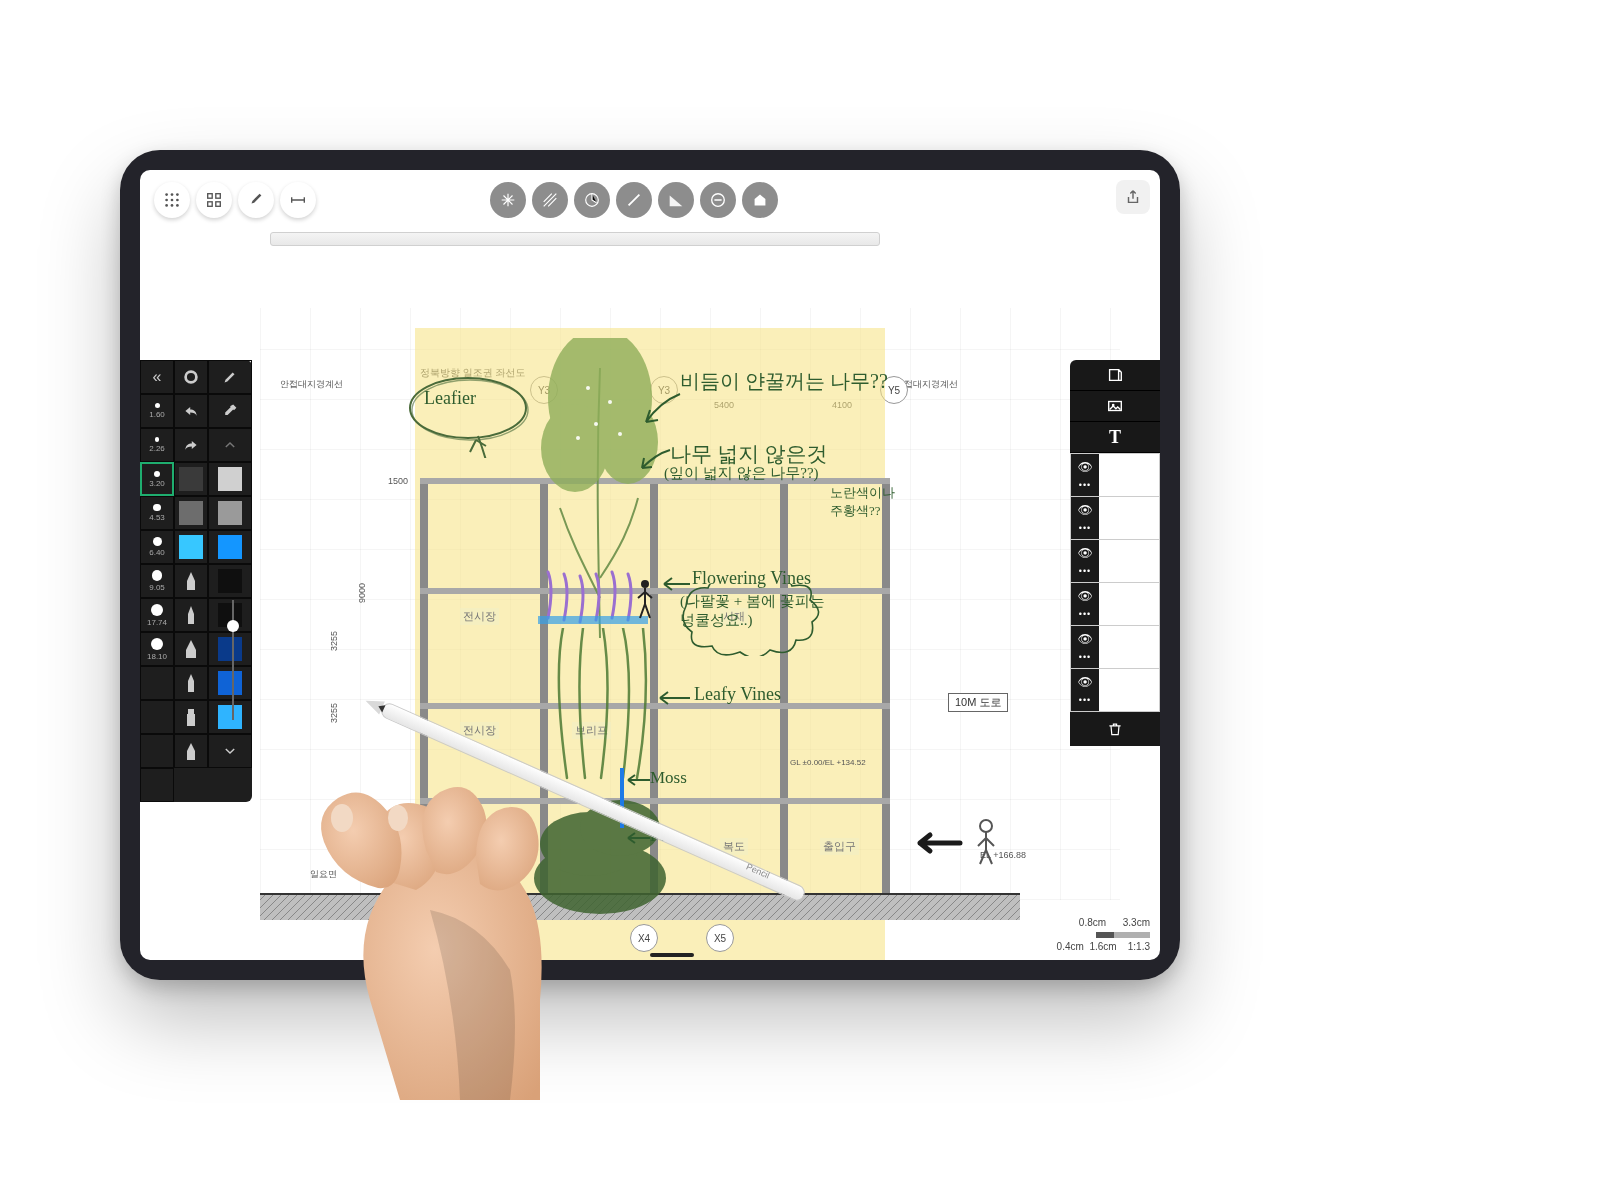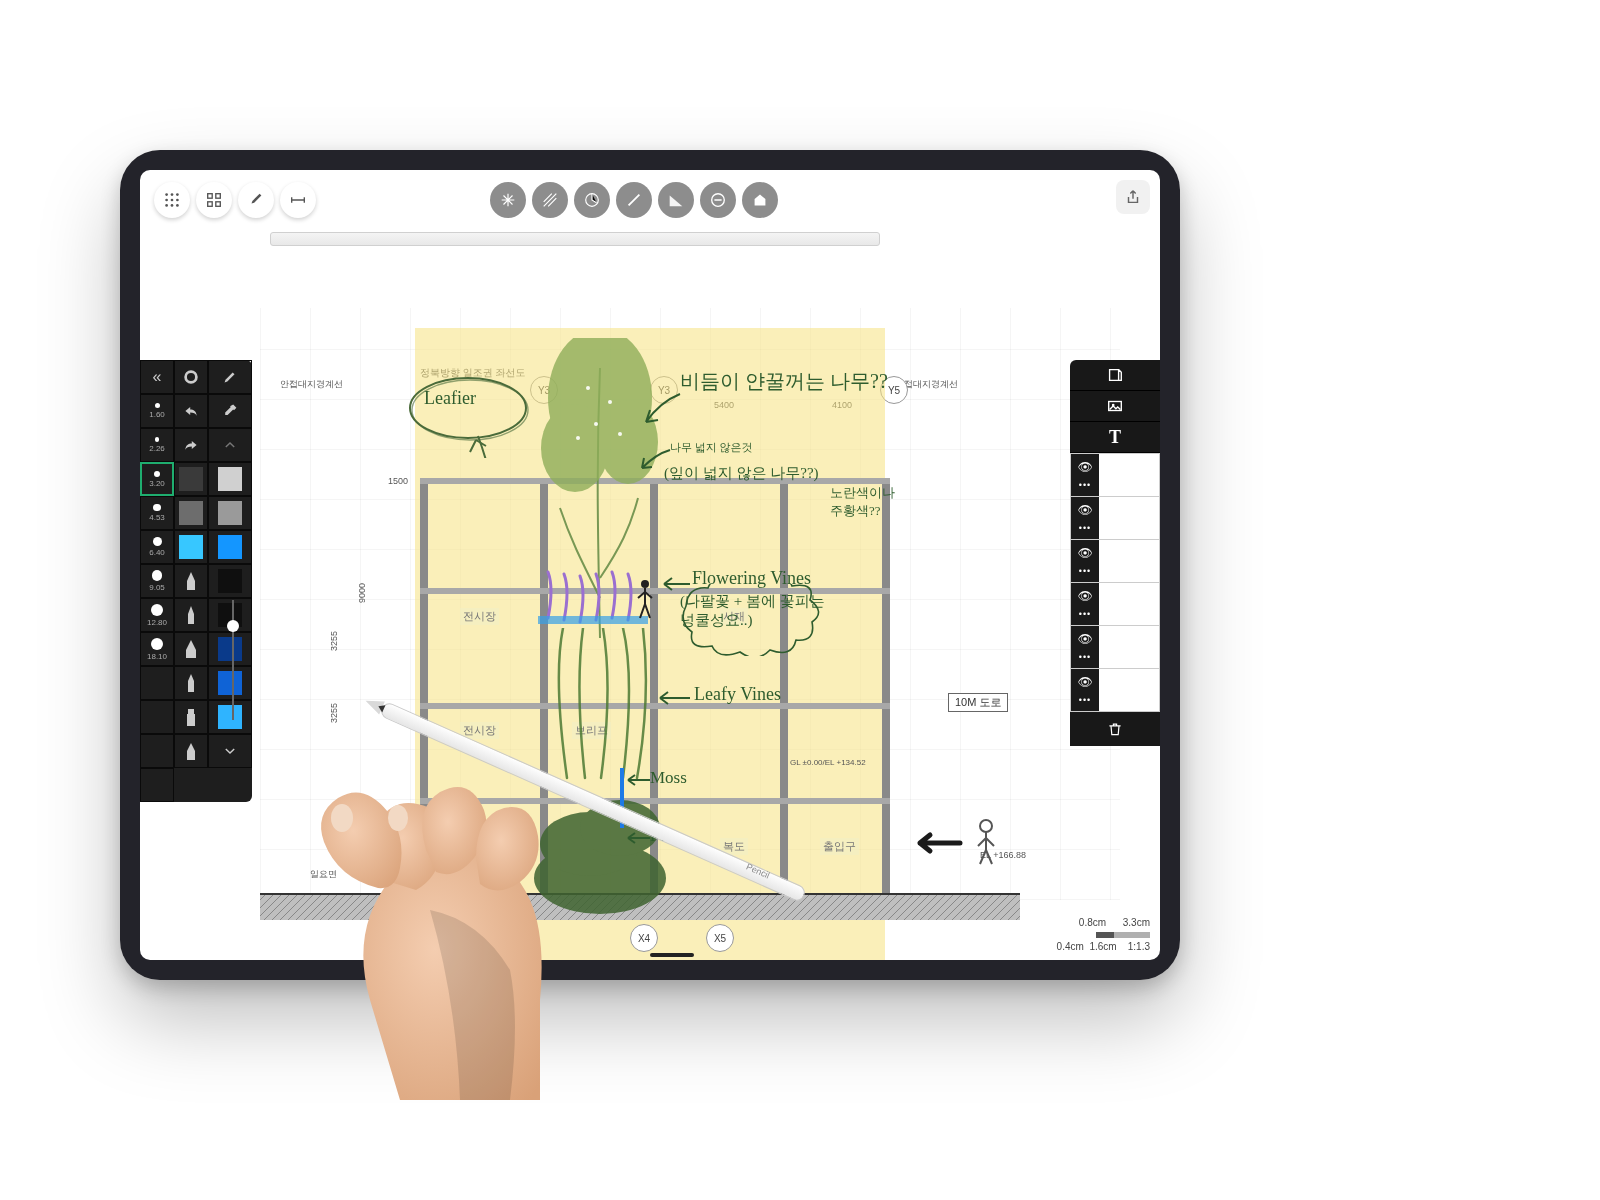--- a/index.html
+++ b/index.html
@@ -277,21 +277,21 @@
           <path d="M80 68 q30 80 40 260" fill="none" stroke="#4a6b3a" stroke-width="2"></path>
           <path d="M78 72 l-6 12 M78 72 l10 6" stroke="#4a6b3a" stroke-width="2" fill="none"></path>
         </svg>
         <div class="anno" style="left:284px;top:140px;">Leafier</div>
 
         <div class="anno" style="left:540px;top:120px;font-size:20px">비듬이 얀꿀꺼는 나무??</div>
         <svg style="position:absolute;left:500px;top:140px" width="50" height="40">
             <path d="M40 6 Q20 14 6 34 M6 34 l12 -2 M6 34 l4 -12" fill="none" stroke="#2e5c2e" stroke-width="2"></path>
           </svg>
 
-        <div class="anno" style="left:530px;top:192px;font-size:11px">나무 넓지 않은것</div>
+        <div class="anno" style="left:530px;top:192px;font-size:21px">나무 넓지 않은것</div>
         <div class="anno" style="left:524px;top:216px;font-size:15px">(잎이 넓지 않은 나무??)</div>
         <svg style="position:absolute;left:498px;top:196px" width="40" height="30">
             <path d="M32 6 Q18 10 4 24 M4 24 l10 -1 M4 24 l2 -10" fill="none" stroke="#2e5c2e" stroke-width="2"></path>
           </svg>
 
         <div class="anno" style="left:690px;top:236px;font-size:13px;white-space:pre">노란색이나
 주황색??</div>
 
         <div class="anno" style="left:552px;top:320px">Flowering Vines</div>
         <div class="anno" style="left:540px;top:344px;font-size:15px;white-space:pre">(나팔꽃 + 봄에 꽃피는
@@ -401,21 +401,21 @@
           <div class="cell">
             <svg width="14" height="20" viewBox="0 0 14 20">
               <path fill="#ccc" d="M7 1L3 10v9h8v-9z"></path>
             </svg>
           </div>
           <div class="cell">
             <div class="swatch" style="background:#0f0f0f"></div>
           </div>
           <div class="cell num">
             <div class="dot" style="width:12px;height:12px"></div>
-            <span>12.80</span>
+            <span>17.74</span>
           </div>
           <div class="cell">
             <svg width="14" height="20" viewBox="0 0 14 20">
               <path fill="#ccc" d="M7 1L4 9v10h6V9z"></path>
             </svg>
           </div>
           <div class="cell">
             <div class="swatch" style="background:#0f0f0f"></div>
           </div>
           <div class="cell num">

